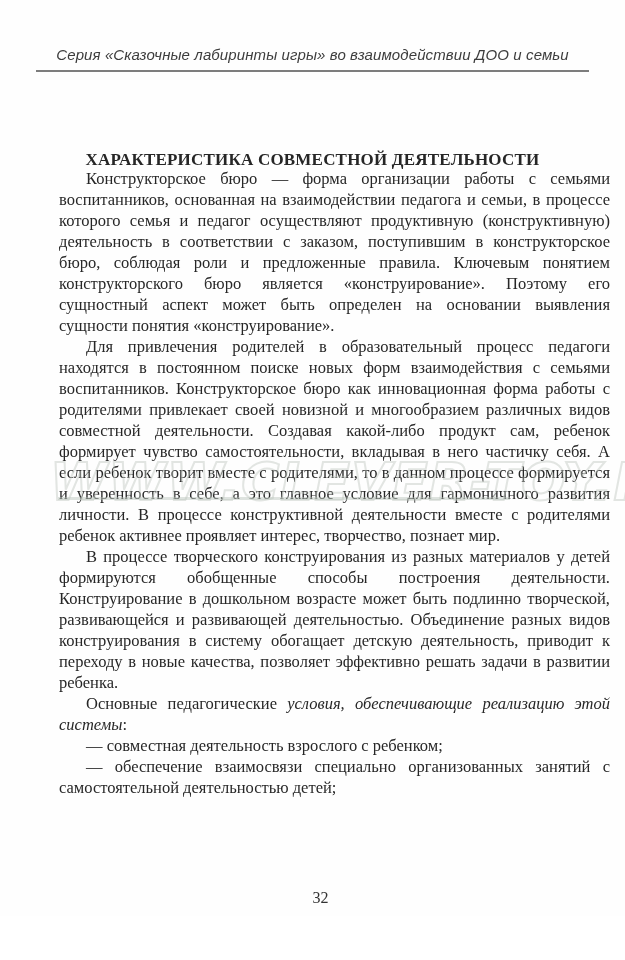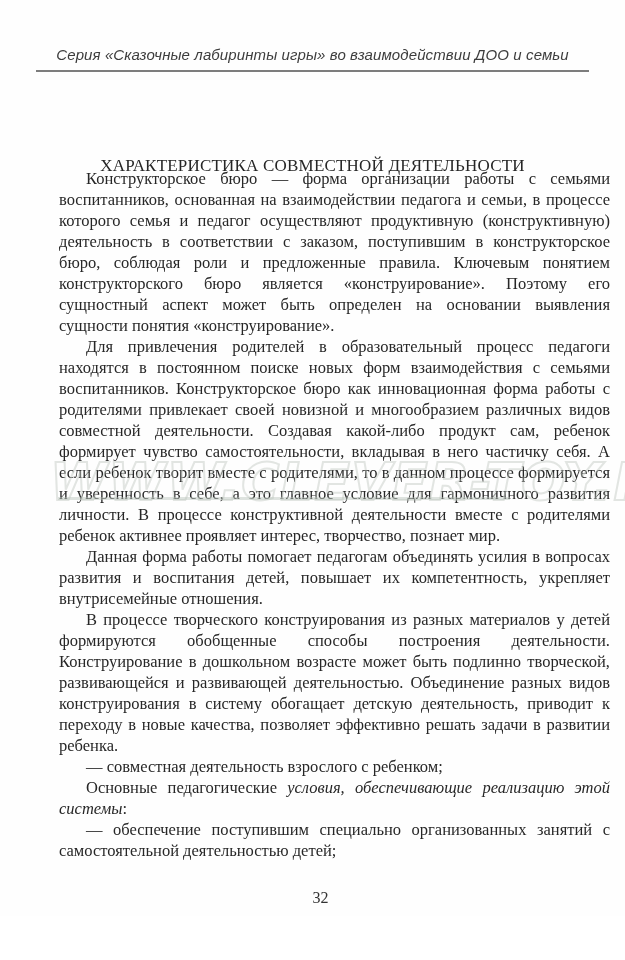--- a/index.html
+++ b/index.html
@@ -47,26 +47,26 @@
     text-align: center;
     font-weight: bold;
     font-size: 20px;
     line-height: 25px;
     letter-spacing: 0.3px;
     color: #1e1e1e;
   }
   
   .section-heading {
     position: absolute;
-    top: 156px;
+    top: 150px;
     left: 0;
     width: 100%;
     text-align: center;
     font-size: 17px;
-    font-weight: normal;
+    font-weight: bold;
     letter-spacing: 0.2px;
     color: #262626;
   }
   
   .body-text {
     position: absolute;
     top: 168px;
     left: 37px;
     width: 551px;
     font-size: 16.5px;
@@ -148,25 +148,24 @@
   <div class="running-header">Серия «Сказочные лабиринты игры» во взаимодействии ДОО и семьи</div>
 
   <div class="header-rule"></div>
 
 
   <div class="section-heading">ХАРАКТЕРИСТИКА СОВМЕСТНОЙ ДЕЯТЕЛЬНОСТИ</div>
 
   <div class="body-text">
     <p>Конструкторское бюро — форма организации работы с семьями воспитанников, основанная на взаимодействии педагога и семьи, в процессе которого семья и педагог осуществляют продуктивную (конструктивную) деятельность в соответствии с заказом, поступившим в конструкторское бюро, соблюдая роли и предложенные правила. Ключевым понятием конструкторского бюро является «конструирование». Поэтому его сущностный аспект может быть определен на основании выявления сущности понятия «конструирование».</p>
     <p>Для привлечения родителей в образовательный процесс педагоги находятся в постоянном поиске новых форм взаимодействия с семьями воспитанников. Конструкторское бюро как инновационная форма работы с родителями привлекает своей новизной и многообразием различных видов совместной деятельности. Создавая какой-либо продукт сам, ребенок формирует чувство самостоятельности, вкладывая в него частичку себя. А если ребенок творит вместе с родителями, то в данном процессе формируется и уверенность в себе, а это главное условие для гармоничного развития личности. В процессе конструктивной деятельности вместе с родителями ребенок активнее проявляет интерес, творчество, познает мир.</p>
-    <p>Данная форма работы помогает педагогам объединять усилия в вопросах развития и воспитания детей, повышает их компетентность, укрепляет внутрисемейные отношения.</p>
     <p>В процессе творческого конструирования из разных материалов у детей формируются обобщенные способы построения деятельности. Конструирование в дошкольном возрасте может быть подлинно творческой, развивающейся и развивающей деятельностью. Объединение разных видов конструирования в систему обогащает детскую деятельность, приводит к переходу в новые качества, позволяет эффективно решать задачи в развитии ребенка.</p>
+    <p><span>Основные педагогические </span><span class="emphasis">условия, обеспечивающие реализацию этой системы</span><span>:</span></p>
     <p>— совместная деятельность взрослого с ребенком;</p>
-    <p><span>Основные педагогические </span><span class="emphasis">условия, обеспечивающие реализацию этой системы</span><span>:</span></p>
-    <p>— обеспечение поступившим специально организованных занятий с самостоятельной деятельностью детей;</p>
+    <p>— обеспечение взаимосвязи специально организованных занятий с самостоятельной деятельностью детей;</p>
   </div>
 
   <div class="page-number">32</div>
 
   <div class="watermark watermark-middle">WWW.CLEVER-TOY.RU</div>
   <div class="watermark-strike strike-middle"></div>
 
   <div class="watermark watermark-bottom">WWW.CLEVER-TOY.RU</div>
   <div class="watermark-strike strike-bottom"></div>
 

